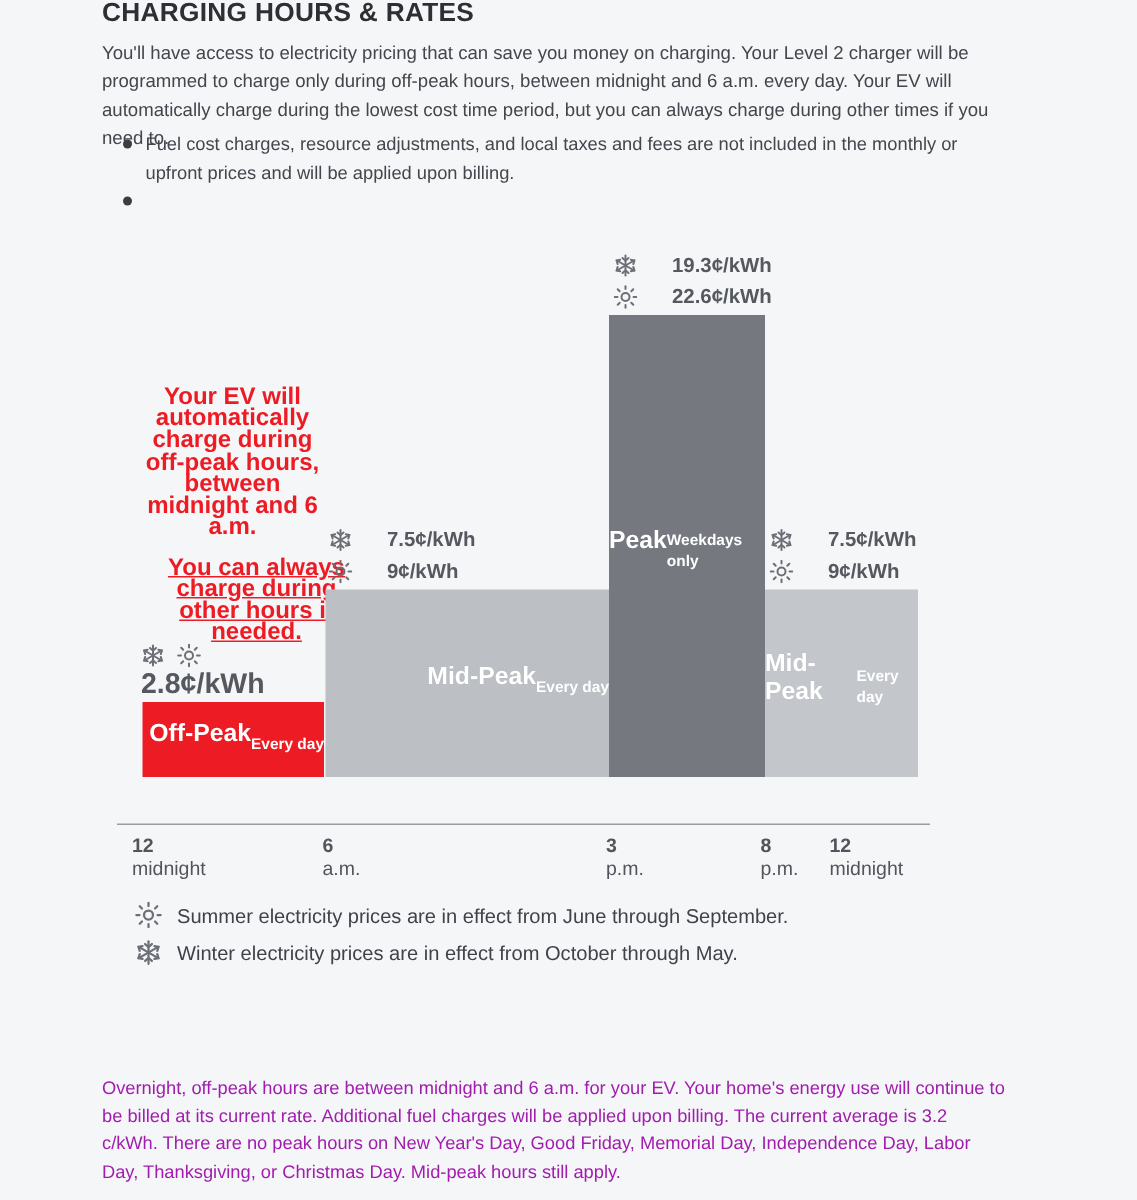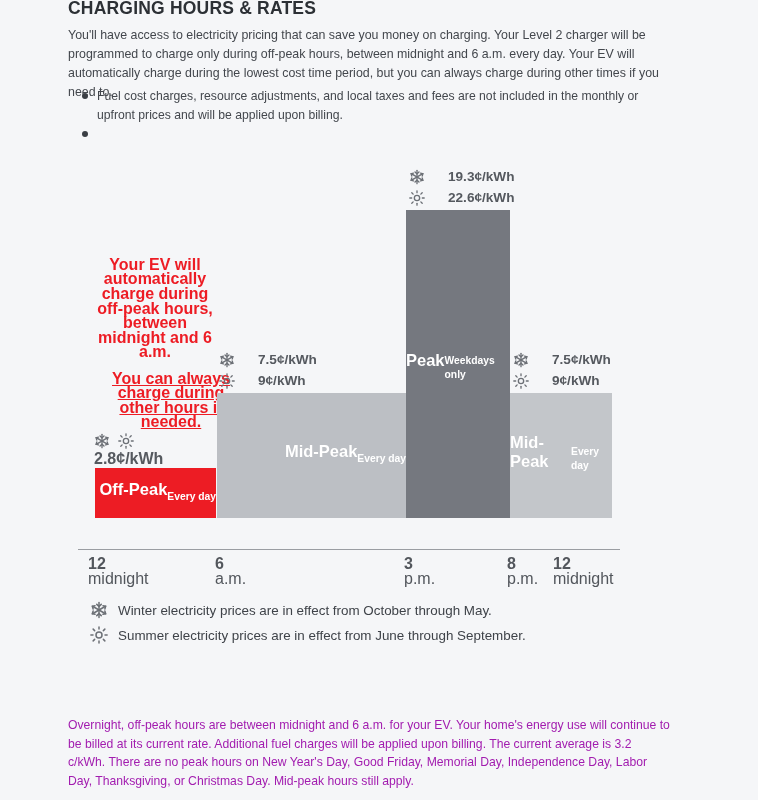--- a/index.html
+++ b/index.html
@@ -68,41 +68,41 @@
     font-size: 13.6px; font-weight: bold; color: #55595F; line-height: 21px;
     white-space: nowrap;
   }
   .price-row .wicon, .price-row .sicon {
     display: inline-block; width: 16px; height: 16px; flex: 0 0 16px;
   }
   .icon-svg { display: block; }
 
   #price-offpeak { left: 94px; bottom: 92px; }
   #price-offpeak .icon-pair { display: flex; gap: 8px; margin-bottom: 1px; }
-  #price-offpeak .val { font-size: 16px; font-weight: bold; color: #55595F; }
+  #price-offpeak .val { font-size: 19px; font-weight: bold; color: #55595F; }
   #price-midpeak-1 { left: 219px; bottom: 169px; }
   #price-peak { left: 409px; bottom: 352px; }
   #price-midpeak-2 { left: 513px; bottom: 169px; }
 
   
   .note {
     position: absolute; color: #ED1C24; font-weight: bold;
     font-size: 16px; line-height: 14.6px; text-align: center;
   }
   #note-auto { left: 90px; width: 130px; bottom: 200px; }
   #note-always { left: 102px; width: 138px; bottom: 130px; text-decoration: underline; }
 
   
   .axis-line {
     position: absolute; left: 78px; top: 379px; width: 542px; height: 1px;
     background: #9A9DA2;
   }
   .axis-labels { position: absolute; left: 0; top: 386px; width: 758px; height: 40px; }
   .tick {
-    position: absolute; font-size: 16px; line-height: 15px;
+    position: absolute; font-size: 13px; line-height: 15px;
     color: #52565C; font-weight: bold; white-space: nowrap;
   }
   .tick .t2 { font-weight: normal; color: #52565C; }
   #tick-0  { left: 88px; }
   #tick-1  { left: 215px; }
   #tick-2  { left: 404px; }
   #tick-3  { left: 507px; }
   #tick-4  { left: 553px; }
 
   
@@ -315,49 +315,49 @@
         <div class="t2">p.m.</div>
       </div>
       <div class="tick" id="tick-4">
         <div>12</div>
         <div class="t2">midnight</div>
       </div>
     </div>
   </div>
 
   <div class="legend">
+    <div class="legend-row">
+      <span class="lg-icon">
+        <svg class="icon-svg" width="18" height="18" viewBox="0 0 24 24" fill="none" stroke="#6C7076" stroke-width="2" stroke-linecap="round">
+          <circle cx="12" cy="12" r="4"></circle>
+          <line x1="12" y1="1.2" x2="12" y2="4"></line>
+          <line x1="12" y1="20" x2="12" y2="22.8"></line>
+          <line x1="1.2" y1="12" x2="4" y2="12"></line>
+          <line x1="20" y1="12" x2="22.8" y2="12"></line>
+          <line x1="4.2" y1="4.2" x2="6.2" y2="6.2"></line>
+          <line x1="17.8" y1="17.8" x2="19.8" y2="19.8"></line>
+          <line x1="4.2" y1="19.8" x2="6.2" y2="17.8"></line>
+          <line x1="17.8" y1="6.2" x2="19.8" y2="4.2"></line>
+        </svg>
+      </span>
+      <span>Summer electricity prices are in effect from June through September.</span>
+    </div>
     <div class="legend-row">
       <span class="lg-icon">
         <svg class="icon-svg" width="18" height="18" viewBox="0 0 24 24" fill="none" stroke="#6C7076" stroke-width="2" stroke-linecap="round">
           <line x1="12" y1="2" x2="12" y2="22"></line>
           <line x1="3.4" y1="7" x2="20.6" y2="17"></line>
           <line x1="3.4" y1="17" x2="20.6" y2="7"></line>
           <polyline points="9,4.5 12,7.2 15,4.5"></polyline>
           <polyline points="9,19.5 12,16.8 15,19.5"></polyline>
           <polyline points="4.2,10.6 3.1,7 6.7,6.3"></polyline>
           <polyline points="19.8,13.4 20.9,17 17.3,17.7"></polyline>
           <polyline points="4.2,13.4 3.1,17 6.7,17.7"></polyline>
           <polyline points="19.8,10.6 20.9,7 17.3,6.3"></polyline>
         </svg>
       </span>
       <span>Winter electricity prices are in effect from October through May.</span>
     </div>
-    <div class="legend-row">
-      <span class="lg-icon">
-        <svg class="icon-svg" width="18" height="18" viewBox="0 0 24 24" fill="none" stroke="#6C7076" stroke-width="2" stroke-linecap="round">
-          <circle cx="12" cy="12" r="4"></circle>
-          <line x1="12" y1="1.2" x2="12" y2="4"></line>
-          <line x1="12" y1="20" x2="12" y2="22.8"></line>
-          <line x1="1.2" y1="12" x2="4" y2="12"></line>
-          <line x1="20" y1="12" x2="22.8" y2="12"></line>
-          <line x1="4.2" y1="4.2" x2="6.2" y2="6.2"></line>
-          <line x1="17.8" y1="17.8" x2="19.8" y2="19.8"></line>
-          <line x1="4.2" y1="19.8" x2="6.2" y2="17.8"></line>
-          <line x1="17.8" y1="6.2" x2="19.8" y2="4.2"></line>
-        </svg>
-      </span>
-      <span>Summer electricity prices are in effect from June through September.</span>
-    </div>
   </div>
 
   <div class="footer">Overnight, off-peak hours are between midnight and 6 a.m. for your EV. Your home's energy use will continue to be billed at its current rate. Additional fuel charges will be applied upon billing. The current average is 3.2 c/kWh. There are no peak hours on New Year's Day, Good Friday, Memorial Day, Independence Day, Labor Day, Thanksgiving, or Christmas Day. Mid-peak hours still apply.</div>
 
 </div>
 
 </body></html>

